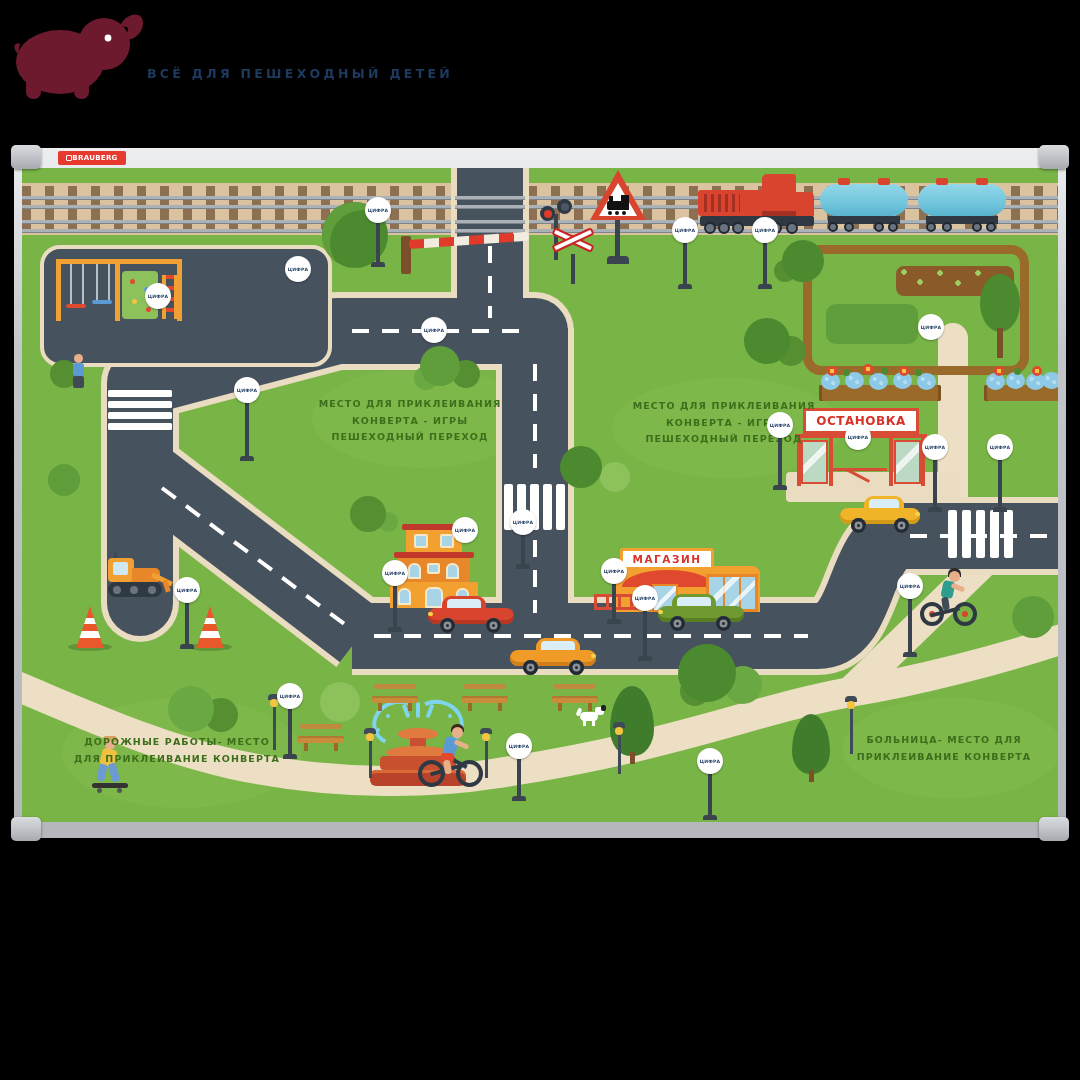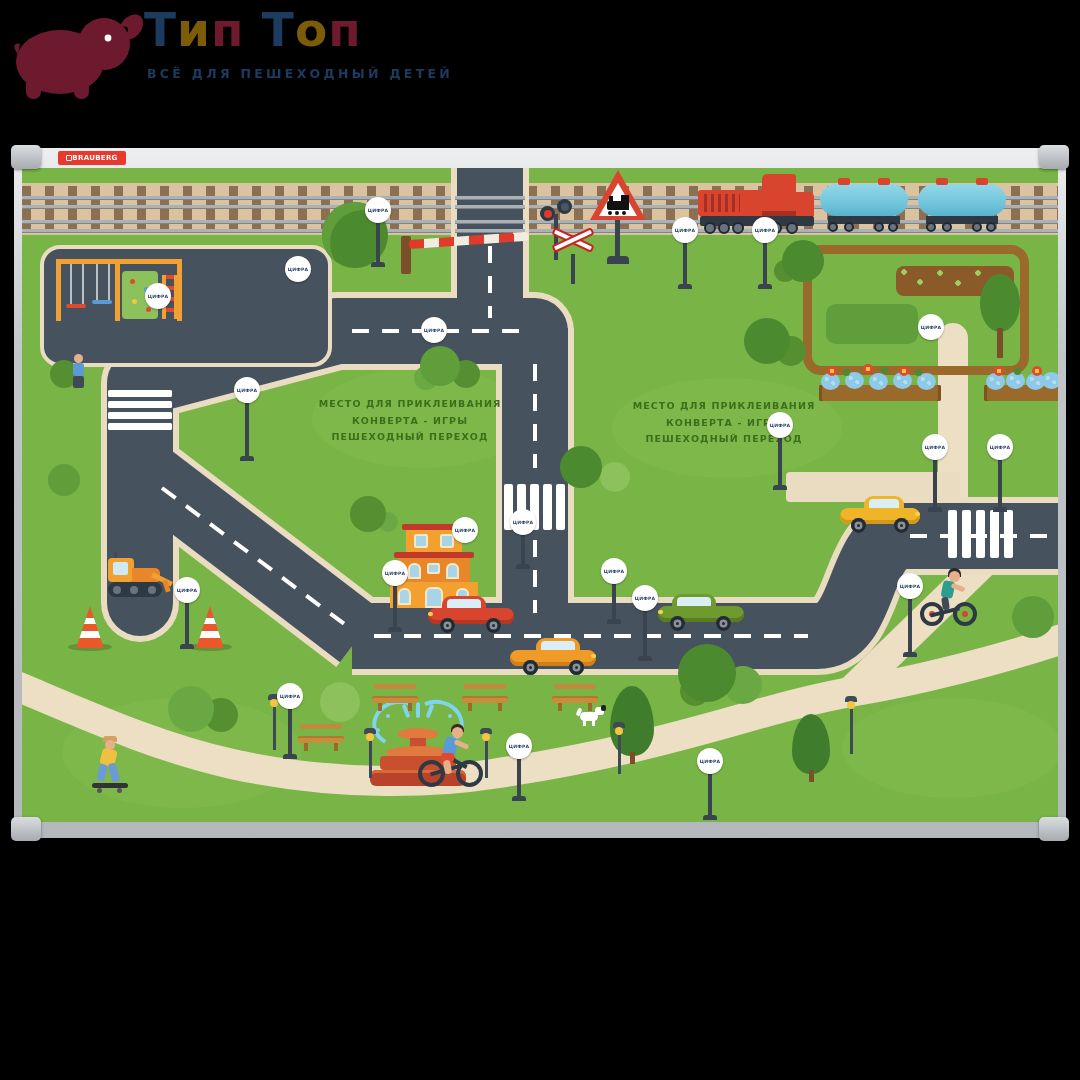--- a/index.html
+++ b/index.html
@@ -69,21 +69,20 @@
       <g fill="#6e1a2e">
         <ellipse cx="48" cy="58" rx="44" ry="32"></ellipse>
         <rect x="14" y="72" width="15" height="23" rx="7"></rect>
         <rect x="62" y="72" width="15" height="23" rx="7"></rect>
         <circle cx="92" cy="40" r="26"></circle>
         <path d="M108,22 C114,8 132,6 131,20 C130,32 118,38 110,35 C114,31 118,26 115,23 Z"></path>
         <path d="M6,50 C0,44 2,38 8,40 Z"></path>
       </g>
       <circle cx="96" cy="34" r="3.4" fill="#ffffff"></circle>
     </svg>
-    <div class="a brand"><span class="lc-n">Т</span><span class="lc-g">и</span><span class="lc-m">п</span><span> </span><span class="lc-n">Т</span><span class="lc-g">о</span><span class="lc-m">п</span></div>
     <div class="a tagline">ВСЁ ДЛЯ ПЕШЕХОДНЫЙ ДЕТЕЙ</div>
   </div>
 
   <div class="a" id="board">
     <div class="a cap" style="left:-3px;top:-3px"></div>
     <div class="a cap" style="right:-3px;top:-3px"></div>
     <div class="a cap" style="left:-3px;bottom:-3px"></div>
     <div class="a cap" style="right:-3px;bottom:-3px"></div>
     <div class="a brauberg">
         <span class="bicon"></span>
@@ -275,21 +274,42 @@
         <div class="bloom" style="left:2px;top:4px"></div>
         <div class="bloom" style="left:22px;top:3px"></div>
         <div class="bloom" style="left:42px;top:4px"></div>
         <div class="bloom" style="left:58px;top:3px"></div>
         <div class="leaf" style="left:30px;top:-1px"></div>
         <div class="fl" style="left:10px;top:-3px"></div>
         <div class="fl" style="left:48px;top:-3px"></div>
       </div>
 
 
-
+      <div class="a" style="left:773px;top:240px;width:132px;height:78px;z-index:3">
+        <div class="a" style="left:8px;top:0;width:116px;height:26px;background:#fff;border:3px solid #d84b35;color:#d8332a;font-size:12px;font-weight:bold;letter-spacing:.5px;display:flex;align-items:center;justify-content:center">ОСТАНОВКА</div>
+        <div class="a" style="left:0;top:26px;width:132px;height:4px;background:#d84b35"></div>
+        <div class="a" style="left:2px;top:26px;width:4px;height:52px;background:#d84b35"></div>
+        <div class="a" style="left:34px;top:26px;width:4px;height:52px;background:#d84b35"></div>
+        <div class="a" style="left:94px;top:26px;width:4px;height:52px;background:#d84b35"></div>
+        <div class="a" style="left:126px;top:26px;width:4px;height:52px;background:#d84b35"></div>
+        <div class="glass" style="left:6px;top:32px;width:27px;height:44px"></div>
+        <div class="glass" style="left:99px;top:32px;width:27px;height:44px"></div>
+        <div class="a" style="left:38px;top:60px;width:54px;height:3px;background:#d84b35"></div>
+        <div class="a" style="left:52px;top:60px;width:26px;height:3px;background:#d84b35;transform:rotate(28deg);transform-origin:left top"></div>
+        <div class="marker a" style="left:50px;top:16px">ЦИФРА</div>
+      </div>
+
+      <div class="a" style="left:588px;top:380px;width:160px;height:64px;z-index:3">
+        <div class="a" style="left:2px;top:18px;width:148px;height:46px;background:#f2a130;border-radius:4px 8px 0 0"></div>
+        <div class="a" style="left:10px;top:0;width:94px;height:22px;background:#fff;border:3px solid #f2a130;border-radius:3px;color:#d8332a;font-size:10.5px;font-weight:bold;letter-spacing:1.5px;display:flex;align-items:center;justify-content:center">МАГАЗИН</div>
+        <div class="a" style="left:12px;top:22px;width:92px;height:17px;background:#e0492e;border-radius:46px 46px 0 0/17px 17px 0 0"></div>
+        <div class="a" style="left:42px;top:36px;width:26px;height:28px;background:#a8d4e8;border:2.5px solid #e8872a;background-image:linear-gradient(135deg,transparent 45%,rgba(255,255,255,.8) 45% 58%,transparent 58%)"></div>
+        <div class="a" style="left:96px;top:26px;width:52px;height:38px;background:#a8d4e8;border:3px solid #e8872a;background-image:linear-gradient(135deg,transparent 30%,rgba(255,255,255,.75) 30% 40%,transparent 40% 62%,rgba(255,255,255,.75) 62% 70%,transparent 70%),linear-gradient(90deg,transparent 0 14px,#e8872a 14px 16px,transparent 16px 30px,#e8872a 30px 32px,transparent 32px)"></div>
+        <div class="a" style="left:-16px;top:46px;width:52px;height:16px;border-top:3px solid #d84b35;border-bottom:3px solid #d84b35;background:repeating-linear-gradient(90deg,#d84b35 0 3px,transparent 3px 12px)"></div>
+      </div>
 
       <div class="a" style="left:366px;top:356px;width:92px;height:84px;z-index:3">
         <div class="a" actable="false" style="left:14px;top:0;width:64px;height:6px;background:#c0392b;border-radius:2px"></div>
         <div class="a" style="left:18px;top:6px;width:56px;height:22px;background:#f2a130"></div>
         <div class="hwin" style="left:26px;top:10px;width:14px;height:14px;border-radius:2px"></div>
         <div class="hwin" style="left:52px;top:10px;width:14px;height:14px;border-radius:2px"></div>
         <div class="a" style="left:6px;top:28px;width:80px;height:6px;background:#c0392b;border-radius:2px"></div>
         <div class="a" style="left:10px;top:34px;width:72px;height:24px;background:#e8872a"></div>
         <div class="hwin" style="left:20px;top:39px;width:13px;height:16px"></div>
         <div class="hwin" style="left:58px;top:39px;width:13px;height:16px"></div>
@@ -494,20 +514,28 @@
       <div class="note" style="left:258px;top:228px;width:260px">
         <div>МЕСТО ДЛЯ ПРИКЛЕИВАНИЯ</div>
         <div>КОНВЕРТА - ИГРЫ</div>
         <div>ПЕШЕХОДНЫЙ ПЕРЕХОД</div>
       </div>
       <div class="note" style="left:572px;top:230px;width:260px">
         <div>МЕСТО ДЛЯ ПРИКЛЕИВАНИЯ</div>
         <div>КОНВЕРТА - ИГРЫ</div>
         <div>ПЕШЕХОДНЫЙ ПЕРЕХОД</div>
       </div>
+      <div class="note" style="left:30px;top:566px;width:250px">
+        <div>ДОРОЖНЫЕ РАБОТЫ- МЕСТО</div>
+        <div>ДЛЯ ПРИКЛЕИВАНИЕ КОНВЕРТА</div>
+      </div>
+      <div class="note" style="left:812px;top:564px;width:220px">
+        <div>БОЛЬНИЦА- МЕСТО ДЛЯ</div>
+        <div>ПРИКЛЕИВАНИЕ КОНВЕРТА</div>
+      </div>
 
       <div class="sp" style="left:343px;top:29px;height:70px">
           <div class="marker">ЦИФРА</div>
           <div class="pole"></div>
           <div class="pbase"></div>
         </div>
       <div class="sp" style="left:650px;top:49px;height:72px">
           <div class="marker">ЦИФРА</div>
           <div class="pole"></div>
           <div class="pbase"></div>

